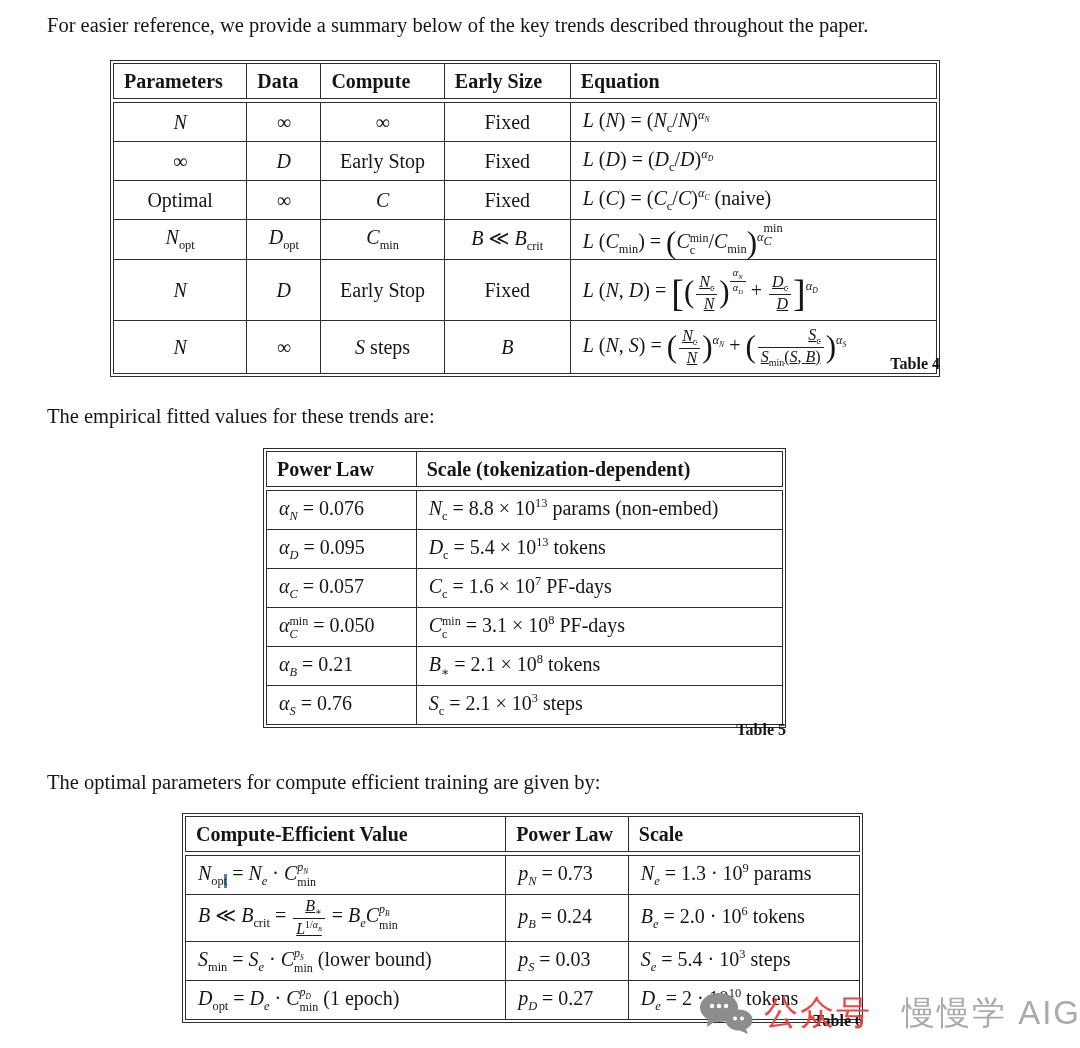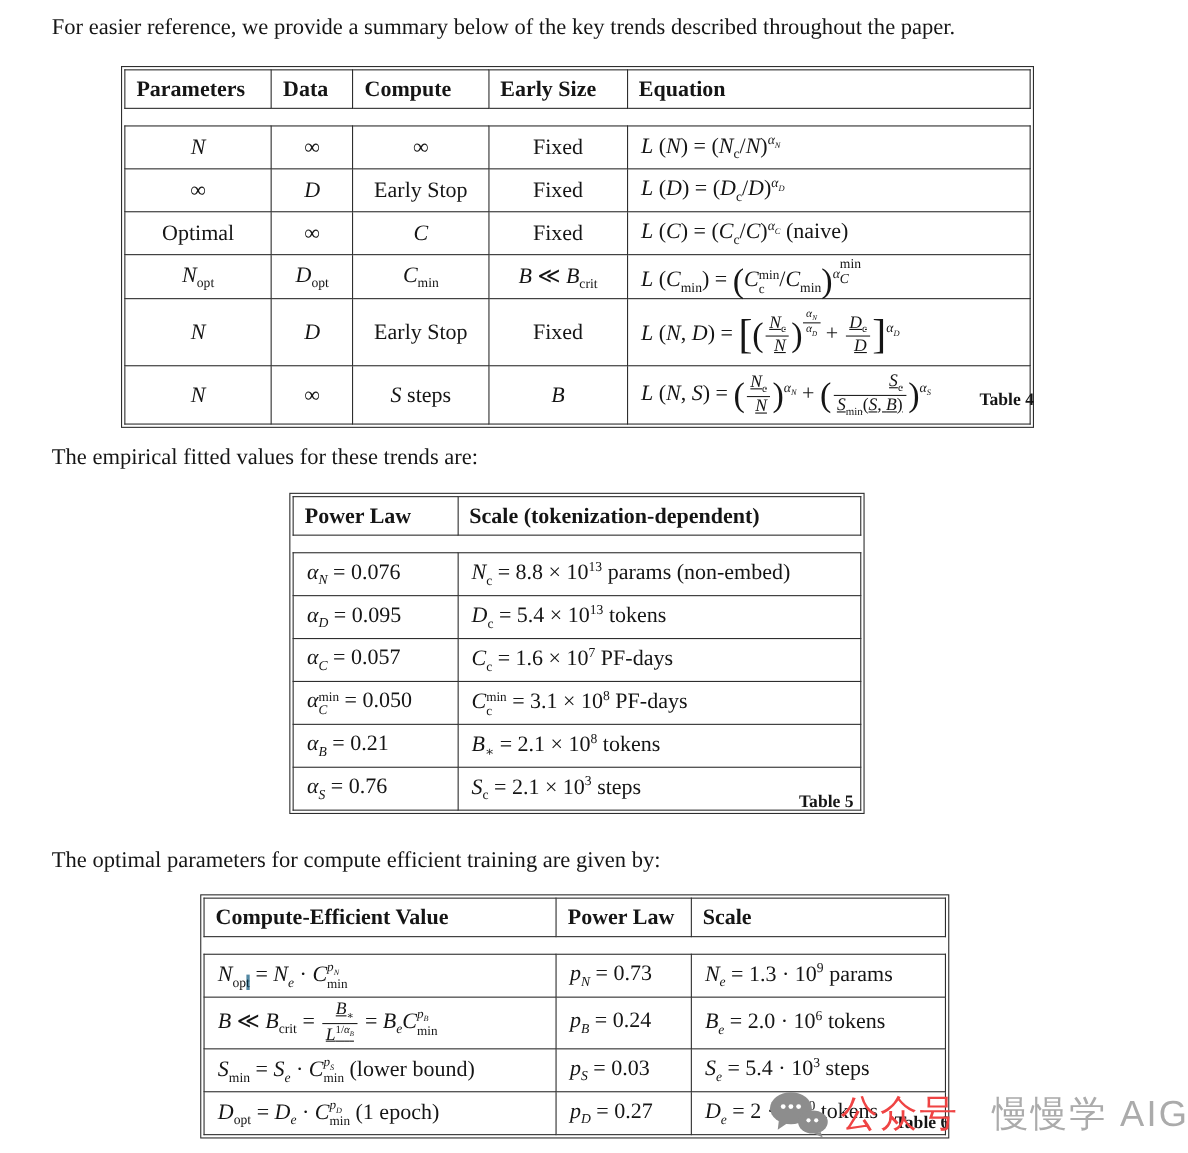--- a/index.html
+++ b/index.html
@@ -7,21 +7,21 @@
     position:relative; width:1080px; height:1048px; overflow:hidden;
     background:#ffffff; color:#151515;
     font-family:"Liberation Serif","DejaVu Serif",serif;
   }
   .para { position:absolute; font-size:20.5px; white-space:nowrap;font-family:Liberation Serif, serif; }
   .caption { position:absolute; font-weight:bold; font-size:16px; text-align:right; }
 
   
   .twrap { position:absolute; border:1.5px solid #2e2e2e; padding:2px; box-sizing:border-box; background:#fff; }
   .twrap table { width:100%; border-collapse:collapse; table-layout:fixed; }
-  .twrap .headtbl { margin-bottom:15px; }
+  .twrap .headtbl { margin-bottom:3px; }
   th, td { border:1px solid #2e2e2e; font-size:20px; vertical-align:middle; padding:2px 8px; }
   th { font-weight:bold; height:30px; }
   td { height:34px; }
   .c { text-align:center; }
   .l { text-align:left; padding-left:12px; }
   th.l { padding-left:10px; }
   #t4-body tr:nth-child(5) td { height:56px; }
   #t4-body tr:nth-child(6) td { height:48px; }
   #t6-body tr:nth-child(2) td { height:42px; }
 
@@ -168,21 +168,21 @@
           <td class="l"><i>α</i><sub><i>B</i></sub> = 0.21</td>
           <td class="l"><i>B</i><sub>∗</sub> = 2.1 × 10<sup>8</sup> tokens</td>
         </tr>
         <tr>
           <td class="l"><i>α</i><sub><i>S</i></sub> = 0.76</td>
           <td class="l"><i>S</i><sub>c</sub> = 2.1 × 10<sup>3</sup> steps</td>
         </tr>
       </tbody>
     </table>
   </div>
-  <div class="caption" style="left:253px; top:721px; width:523px;">Table 5</div>
+  <div class="caption" style="left:263px; top:721px; width:523px;">Table 5</div>
 
   <div class="para" style="left:47px; top:771px;">The optimal parameters for compute efficient training are given by:</div>
 
   <div class="twrap" style="left:182px; top:813px; width:681px;">
     <table class="headtbl">
       <colgroup>
           <col style="width:47.5%">
           <col style="width:18.2%">
           <col style="width:34.3%">
         </colgroup>

